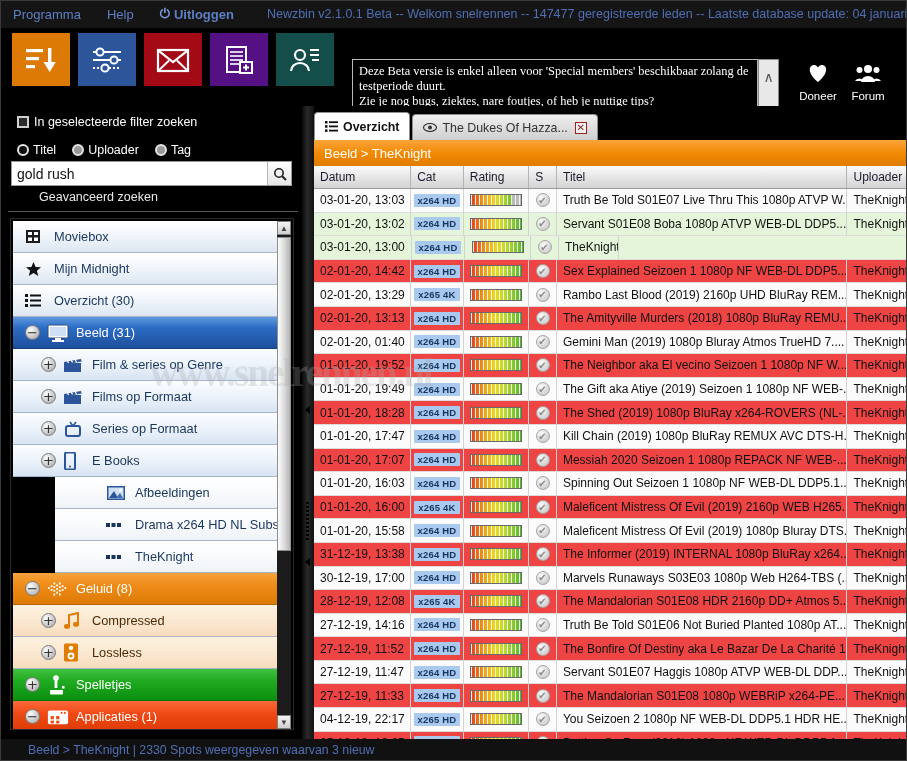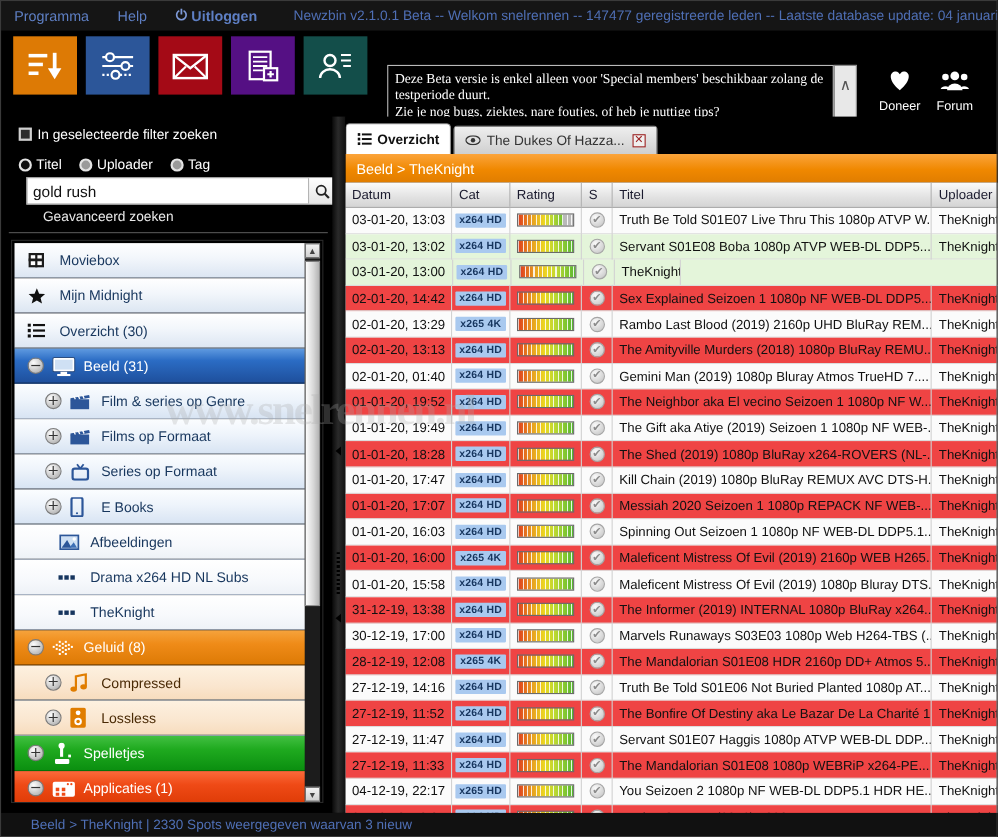--- a/index.html
+++ b/index.html
@@ -75,21 +75,21 @@
     color: #fff; font-size: 12.5px;
   }
   .radio-wrap { display: flex; align-items: center; margin-right: 16px; }
   .rad {
     width: 12px; height: 12px; border-radius: 50%; background: #101010;
     border: 2px solid #e4e4e4; margin-right: 4px; display: inline-block; position: relative;
   }
   .rad.off { background: #9a9a9a; }
 
   #searchbox {
-    position: absolute; left: 24px; top: 55px; width: 281px; height: 25px;
+    position: absolute; left: 11px; top: 55px; width: 281px; height: 25px;
     background: #fff; border: 1px solid #9a9a9a; display: flex; align-items: center;
   }
   #searchbox input {
     flex: 1; border: 0; outline: none; font-family: "Liberation Sans", sans-serif;
     font-size: 14px; padding-left: 5px; color: #111; background: transparent;
   }
   #search-go {
     width: 24px; height: 23px; border-left: 1px solid #b4b4b4;
     display: flex; align-items: center; justify-content: center;
     background: linear-gradient(#fefefe,#e6e6e6);
@@ -110,21 +110,21 @@
     position: absolute; left: 2px; top: 2px; width: 265px; height: 508px; overflow: hidden;
   }
   .tnode {
     height: 32px; display: flex; align-items: center; position: relative;
     border-bottom: 1px solid #a9b4c4; font-size: 12.8px; color: #17365d;
     background: linear-gradient(#ffffff 0%, #f2f6fb 45%, #dce6f2 100%);
     padding-left: 10px;
   }
   .tnode.lvl1 { padding-left: 12px; }
   .tnode.lvl2 { padding-left: 28px; background: linear-gradient(#fbfdff 0%,#eef4fb 45%,#d8e4f3 100%); }
-  .tnode.lvl2b { padding-left: 40px; background: linear-gradient(#ffffff 0%,#f7f9fc 60%,#eef2f7 100%); }
+  .tnode.lvl2b { padding-left: 51px; background: linear-gradient(#ffffff 0%,#f7f9fc 60%,#eef2f7 100%); margin-left: 42px; }
   .tnode.sel {
     background: linear-gradient(#5f9ae0 0%, #2b6cc4 35%, #1e4f9c 100%);
     color: #fff; border-bottom: 1px solid #163d77;
   }
   .tnode.orange {
     background: linear-gradient(#f6a33c 0%, #ef8b18 40%, #dd7a05 100%);
     color: #fff; border-bottom: 1px solid #b86500;
   }
   .tnode.orange-lite {
     background: linear-gradient(#fdf1e0 0%,#fae6cf 60%,#f7dcbd 100%); color: #4a2a05;

